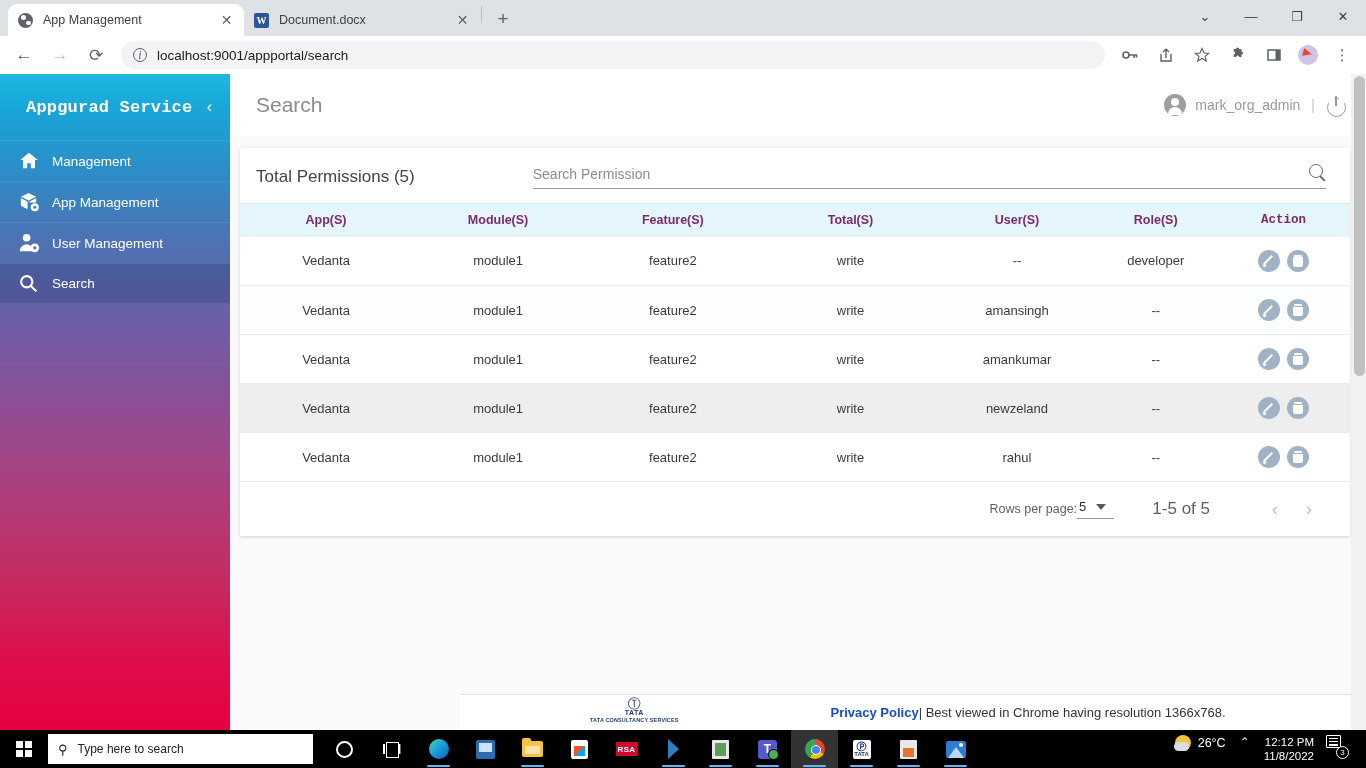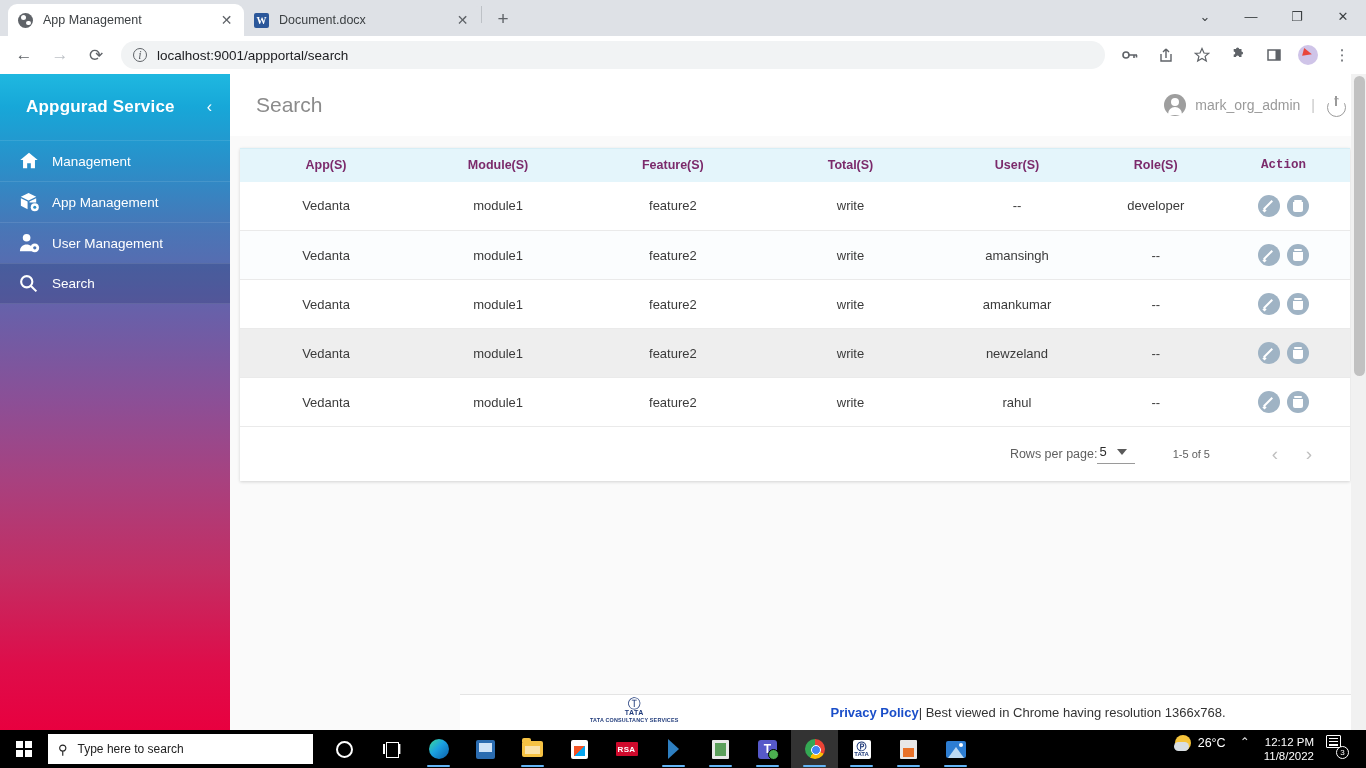--- a/index.html
+++ b/index.html
@@ -51,21 +51,21 @@
 
   
   .sidebar {
     width: 230px; flex: 0 0 230px; height: 656px;
     background: linear-gradient(180deg,
       #1fb8e0 0%, #17a7d8 5%, #2a8fc9 14%, #4a75b6 24%,
       #6a5fa8 37%, #8c4f96 50%, #a8417f 62%, #c32d63 76%, #de0d4a 90%, #e8003f 100%);
     color: #fff; position: relative;
   }
   .brand { height: 66px; display: flex; align-items: center; padding: 0 18px 0 26px; }
-  .brand-title { font-size: 17px; font-weight: bold; flex: 1; letter-spacing: .2px;}
+  .brand-title { font-size: 17px; font-weight: bold; flex: 1; letter-spacing: .2px; font-family: Liberation Mono, monospace;}
   .brand-collapse { font-size: 16px; color: #fff; }
   .navitem {
     height: 41px; display: flex; align-items: center; padding-left: 18px;
     border-top: 1px solid rgba(255,255,255,0.10);
     font-size: 13.5px;
   }
   .navitem.active { background: rgba(20,40,90,0.22); }
   .navitem:last-of-type { border-bottom: 1px solid rgba(255,255,255,0.10); }
   .nav-ico { width: 34px; flex: 0 0 34px; display: flex; align-items: center; justify-content: flex-start; }
   .nav-label { font-size: 13.5px; }
@@ -128,21 +128,21 @@
   .pencil:after{content:"";position:absolute;left:0px;top:9px;width:3px;height:3px;background:#fff;transform:rotate(45deg);}
   .trash { width: 10px; height: 12px; position: relative; }
   .trash:before{content:"";position:absolute;left:0;top:2.5px;width:10px;height:9.5px;background:#fff;border-radius:0 0 2px 2px;}
   .trash:after{content:"";position:absolute;left:1px;top:0;width:8px;height:2px;background:#fff;border-radius:1px;}
 
   .pager { display: flex; align-items: center; justify-content: flex-end; height: 54px; padding-right: 24px; background:#fff; }
   .pg-label { font-size: 12.5px; color: #5f5f5f; }
   .pg-select { display: flex; align-items: center; border-bottom: 1px solid #9a9a9a; padding: 0 2px 4px 2px; margin-right: 38px; }
   .pg-select .v { font-size: 13px; color: #2c2c2c; margin-right: 10px; }
   .pg-caret { width:0;height:0;border-left:5px solid transparent;border-right:5px solid transparent;border-top:6px solid #5a5a5a;margin-right:6px;}
-  .pg-range { font-size: 11px; color: #5f5f5f; margin-right: 48px; }
+  .pg-range { font-size: 17px; color: #5f5f5f; margin-right: 48px; }
   .pg-arrow { font-size: 19px; color: #c0c0c0; width: 34px; text-align: center; }
 
   
   .footer {
     position: absolute; left: 230px; bottom: 0; width: 1136px; height: 36px;
     background: #fff; border-top: 1px solid #e4e4e4;
     display: flex; align-items: center; justify-content: center; font-size: 13px; color: #333;
   }
   .tcs-logo { position: absolute; left: 130px; top: 3px; text-align: center; }
   .tcs-mark { font-size: 13px; color: #1f3a7a; line-height: 11px; }
@@ -336,20 +336,27 @@
         <div class="userbox">
           <span class="user-ico"></span>
           <span>mark_org_admin</span>
           <span class="user-sep">|</span>
           <span class="power-ico"></span>
         </div>
       </div>
 
 
       <div class="card card-table">
+        <div class="table-head-row">
+          <div class="total-perm">Total Permissions (5)</div>
+          <div class="searchwrap">
+            <input type="text" placeholder="Search Permission" style="">
+            <span class="mag"></span>
+          </div>
+        </div>
 
         <table>
           <thead>
             <tr>
               <th>App(S)</th>
               <th>Module(S)</th>
               <th>Feature(S)</th>
               <th>Total(S)</th>
               <th>User(S)</th>
               <th>Role(S)</th>

